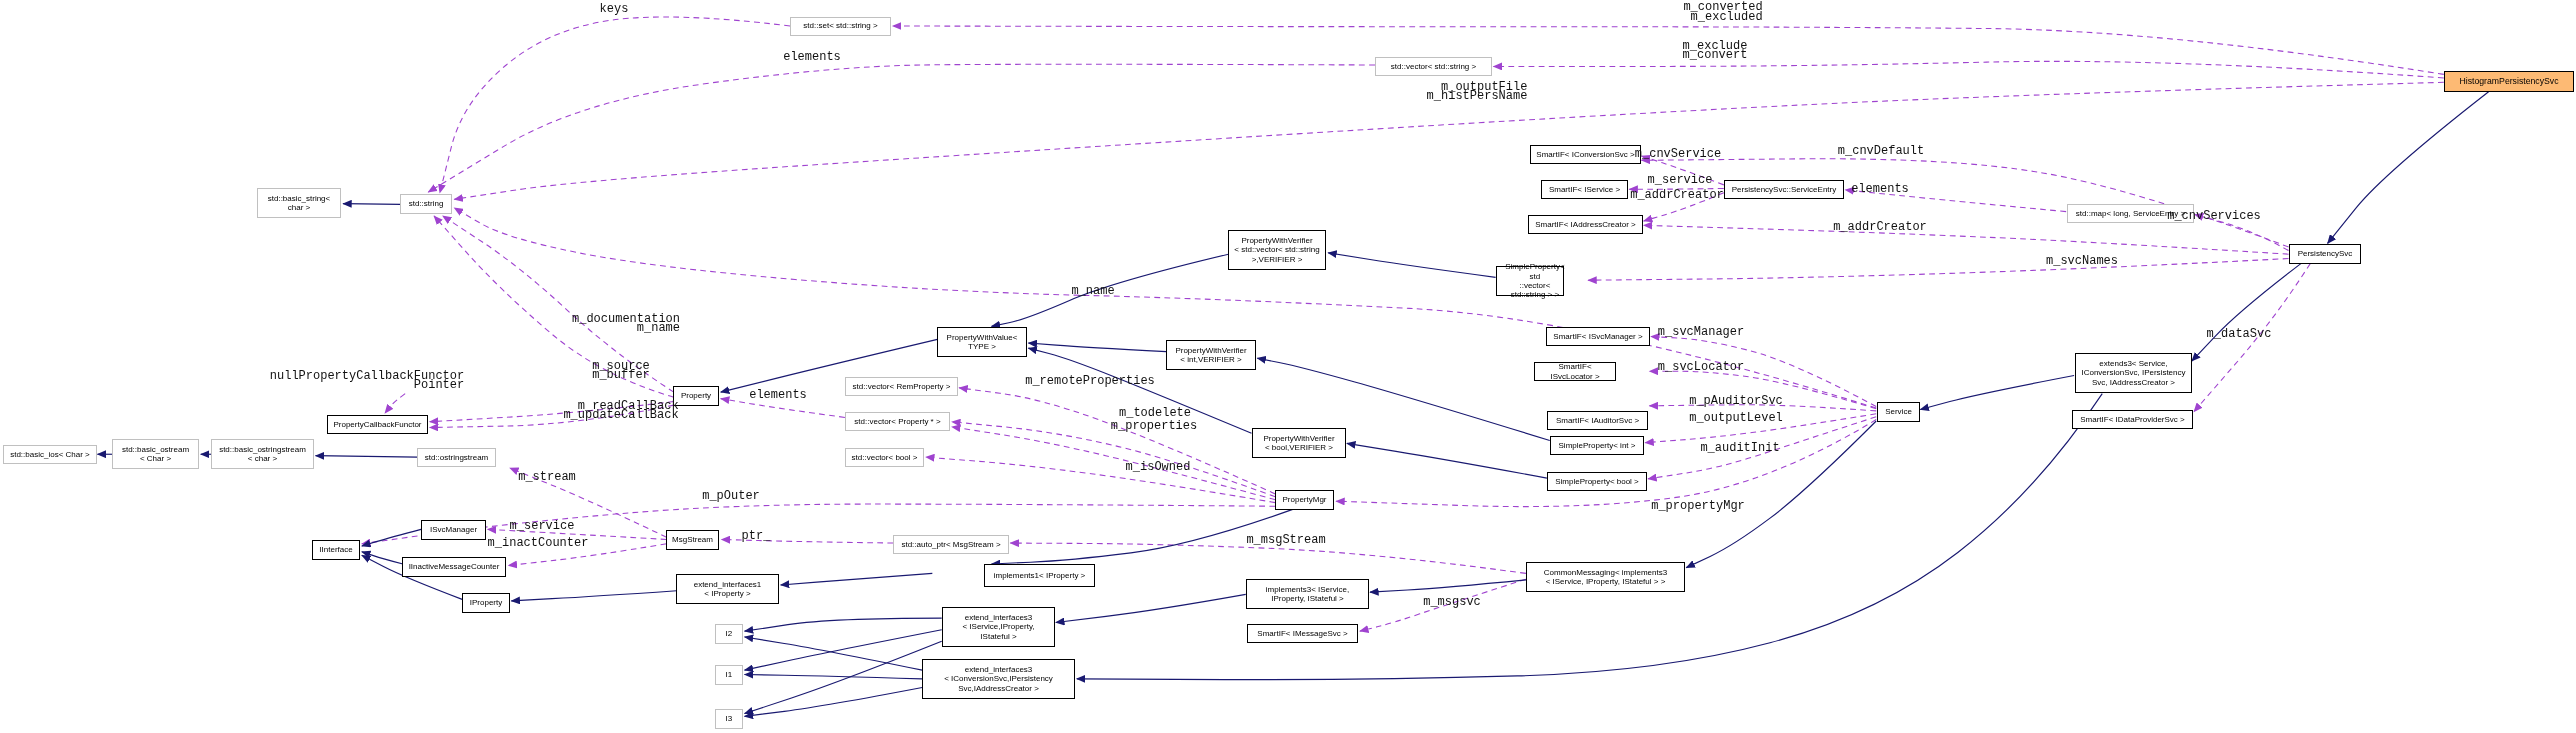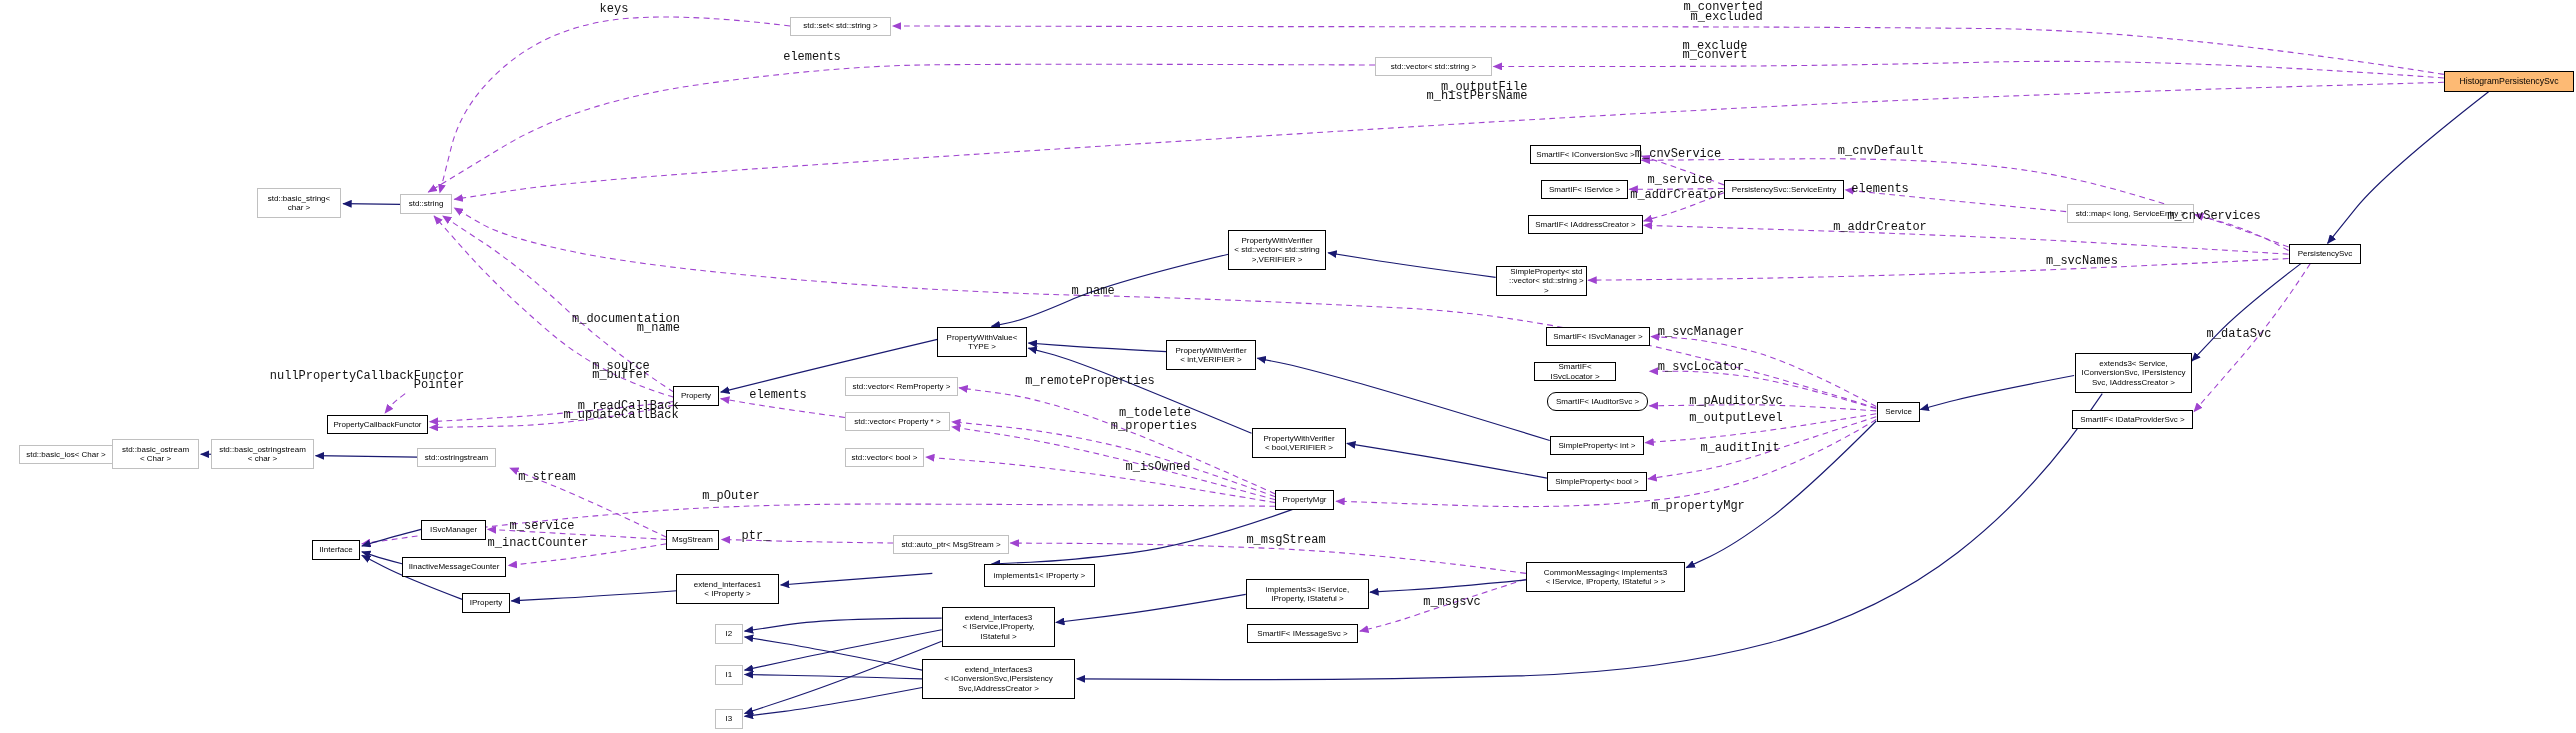--- a/index.html
+++ b/index.html
@@ -110,45 +110,45 @@
       <div class="node ext" style="left: 400px; top: 194px; width: 52px; height: 20px;">std::string</div>
       <div class="node doc" style="left: 1530px; top: 145px; width: 111px; height: 19px;">SmartIF&lt; IConversionSvc &gt;</div>
       <div class="node doc" style="left: 1541px; top: 180px; width: 87px; height: 19px;">SmartIF&lt; IService &gt;</div>
       <div class="node doc" style="left: 1528px; top: 215px; width: 115px; height: 19px;">SmartIF&lt; IAddressCreator &gt;</div>
       <div class="node doc" style="left: 1724px; top: 180px; width: 120px; height: 19px;">PersistencySvc::ServiceEntry</div>
       <div class="node ext" style="left: 2067px; top: 204px; width: 127px; height: 19px;">std::map&lt; long, ServiceEntry &gt;</div>
       <div class="node doc" style="left: 2289px; top: 244px; width: 72px; height: 20px;">PersistencySvc</div>
       <div class="node doc" style="left: 1228px; top: 230px; width: 98px; height: 40px;">PropertyWithVerifier
 &lt; std::vector&lt; std::string
 &gt;,VERIFIER &gt;</div>
-      <div class="node doc" style="left: 1496px; top: 266px; width: 91px; height: 30px; padding-left: 12px;">SimpleProperty&lt; std
+      <div class="node doc" style="left: 1496px; top: 266px; width: 68px; height: 30px; padding-left: 12px;">SimpleProperty&lt; std
 ::vector&lt; std::string &gt; &gt;</div>
       <div class="node doc" style="left: 937px; top: 327px; width: 90px; height: 30px;">PropertyWithValue&lt;
 TYPE &gt;</div>
       <div class="node doc" style="left: 1166px; top: 340px; width: 90px; height: 30px;">PropertyWithVerifier
 &lt; int,VERIFIER &gt;</div>
       <div class="node doc" style="left: 673px; top: 386px; width: 46px; height: 19.5px;">Property</div>
       <div class="node ext" style="left: 845px; top: 377px; width: 113px; height: 19px;">std::vector&lt; RemProperty &gt;</div>
       <div class="node ext" style="left: 845px; top: 412px; width: 105px; height: 19px;">std::vector&lt; Property * &gt;</div>
       <div class="node ext" style="left: 845px; top: 448px; width: 79px; height: 19px;">std::vector&lt; bool &gt;</div>
       <div class="node doc" style="left: 1252px; top: 428px; width: 94px; height: 30px;">PropertyWithVerifier
 &lt; bool,VERIFIER &gt;</div>
       <div class="node doc" style="left: 1275px; top: 490px; width: 59px; height: 19.5px;">PropertyMgr</div>
       <div class="node doc" style="left: 1546px; top: 327px; width: 104px; height: 19px;">SmartIF&lt; ISvcManager &gt;</div>
       <div class="node doc" style="left: 1534px; top: 362px; width: 82px; height: 19px;">SmartIF&lt; ISvcLocator &gt;</div>
-      <div class="node doc" style="left: 1547px; top: 392px; width: 101px; height: 19px; border-radius: 9px;">SmartIF&lt; IAuditorSvc &gt;</div>
+      <div class="node doc" style="left: 1547px; top: 411px; width: 101px; height: 19px;">SmartIF&lt; IAuditorSvc &gt;</div>
       <div class="node doc" style="left: 1550px; top: 436px; width: 94px; height: 19px;">SimpleProperty&lt; int &gt;</div>
       <div class="node doc" style="left: 1547px; top: 472px; width: 100px; height: 19px;">SimpleProperty&lt; bool &gt;</div>
       <div class="node doc" style="left: 1877px; top: 402px; width: 43px; height: 20px;">Service</div>
       <div class="node doc" style="left: 2075px; top: 353px; width: 117px; height: 40px;">extends3&lt; Service,
 IConversionSvc, IPersistency
 Svc, IAddressCreator &gt;</div>
       <div class="node doc" style="left: 2072px; top: 410px; width: 121px; height: 19px;">SmartIF&lt; IDataProviderSvc &gt;</div>
       <div class="node doc" style="left: 327px; top: 415px; width: 101px; height: 19px;">PropertyCallbackFunctor</div>
-      <div class="node ext" style="left: 19px; top: 445px; width: 94px; height: 19px;">std::basic_ios&lt; Char &gt;</div>
+      <div class="node ext" style="left: 3px; top: 445px; width: 94px; height: 19px;">std::basic_ios&lt; Char &gt;</div>
       <div class="node ext" style="left: 112px; top: 439px; width: 87px; height: 30px;">std::basic_ostream
 &lt; Char &gt;</div>
       <div class="node ext" style="left: 211px; top: 439px; width: 103px; height: 30px;">std::basic_ostringstream
 &lt; char &gt;</div>
       <div class="node ext" style="left: 417px; top: 448px; width: 79px; height: 19px;">std::ostringstream</div>
       <div class="node doc" style="left: 312px; top: 540px; width: 48px; height: 19.5px;">IInterface</div>
       <div class="node doc" style="left: 421px; top: 520px; width: 65px; height: 19.5px;">ISvcManager</div>
       <div class="node doc" style="left: 402px; top: 557px; width: 104px; height: 19.5px;">IInactiveMessageCounter</div>
       <div class="node doc" style="left: 462px; top: 593px; width: 48px; height: 19.5px;">IProperty</div>
       <div class="node doc" style="left: 666px; top: 530px; width: 53px; height: 19.5px;">MsgStream</div>

